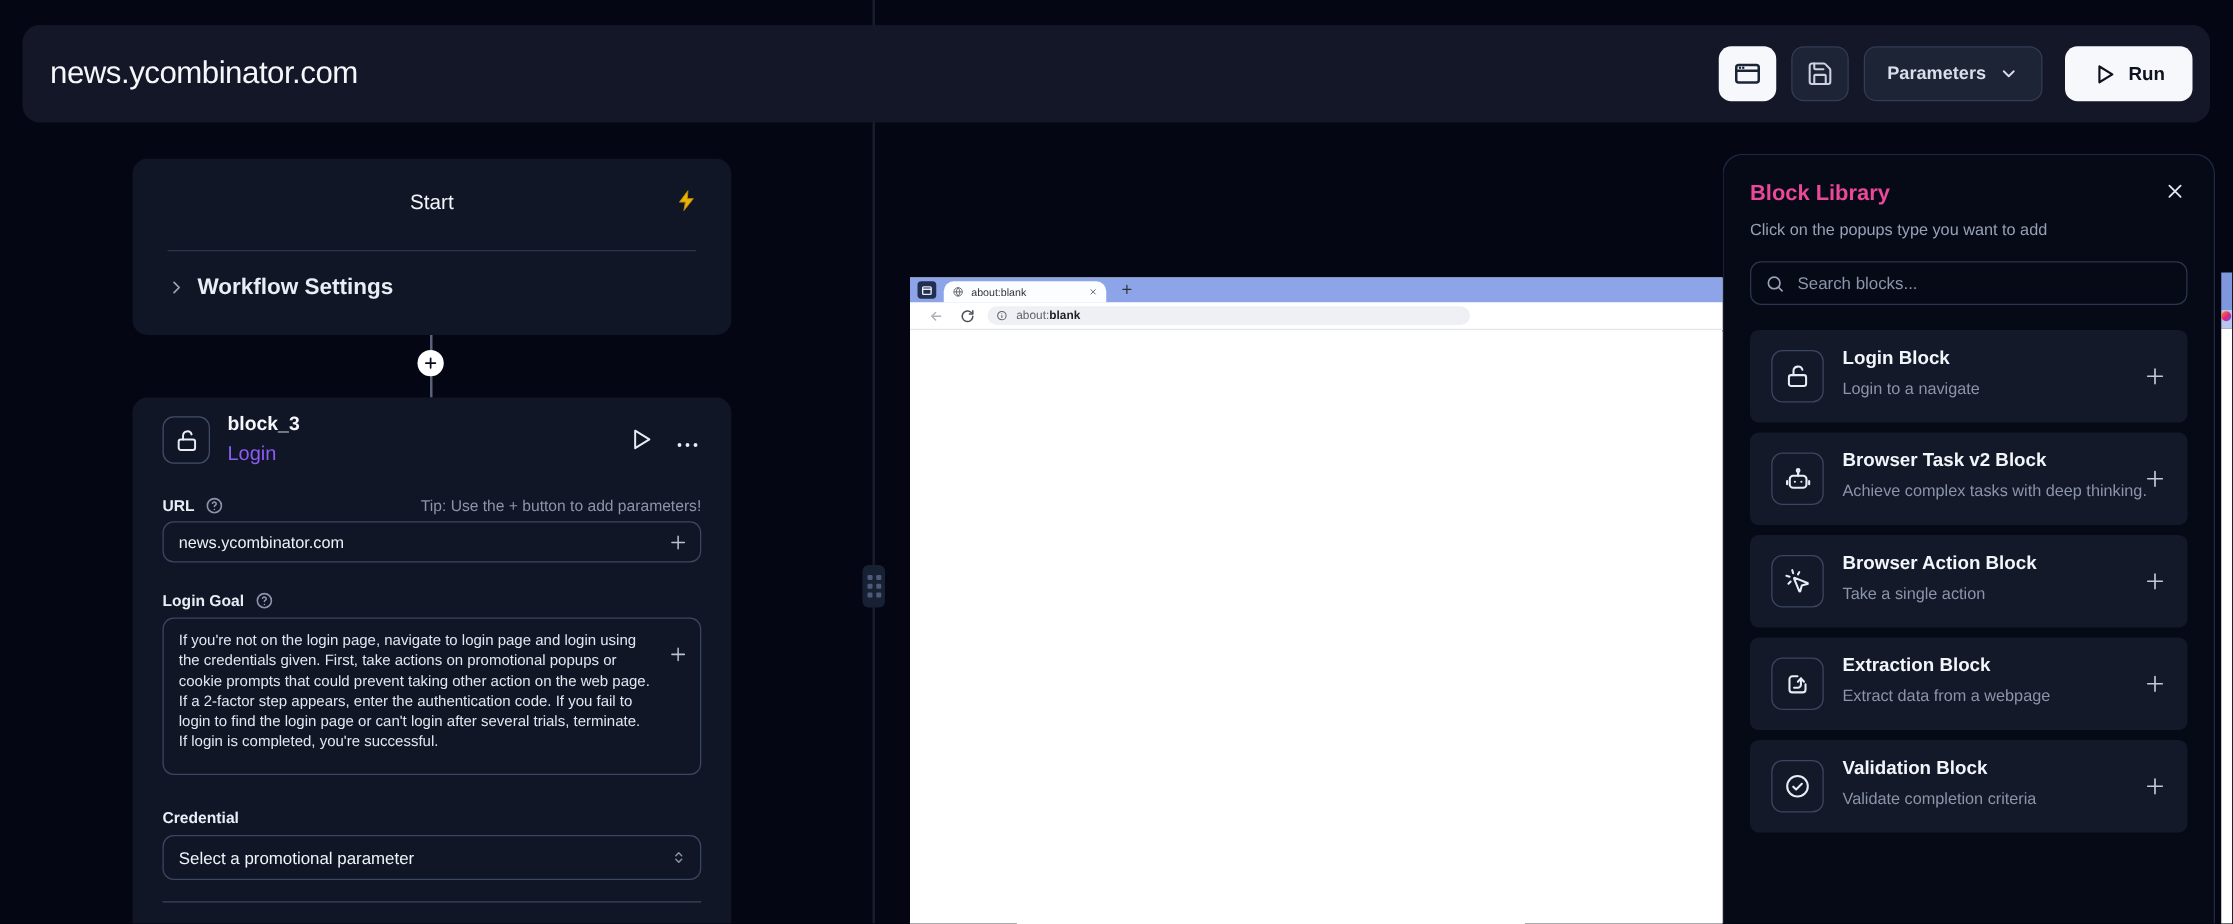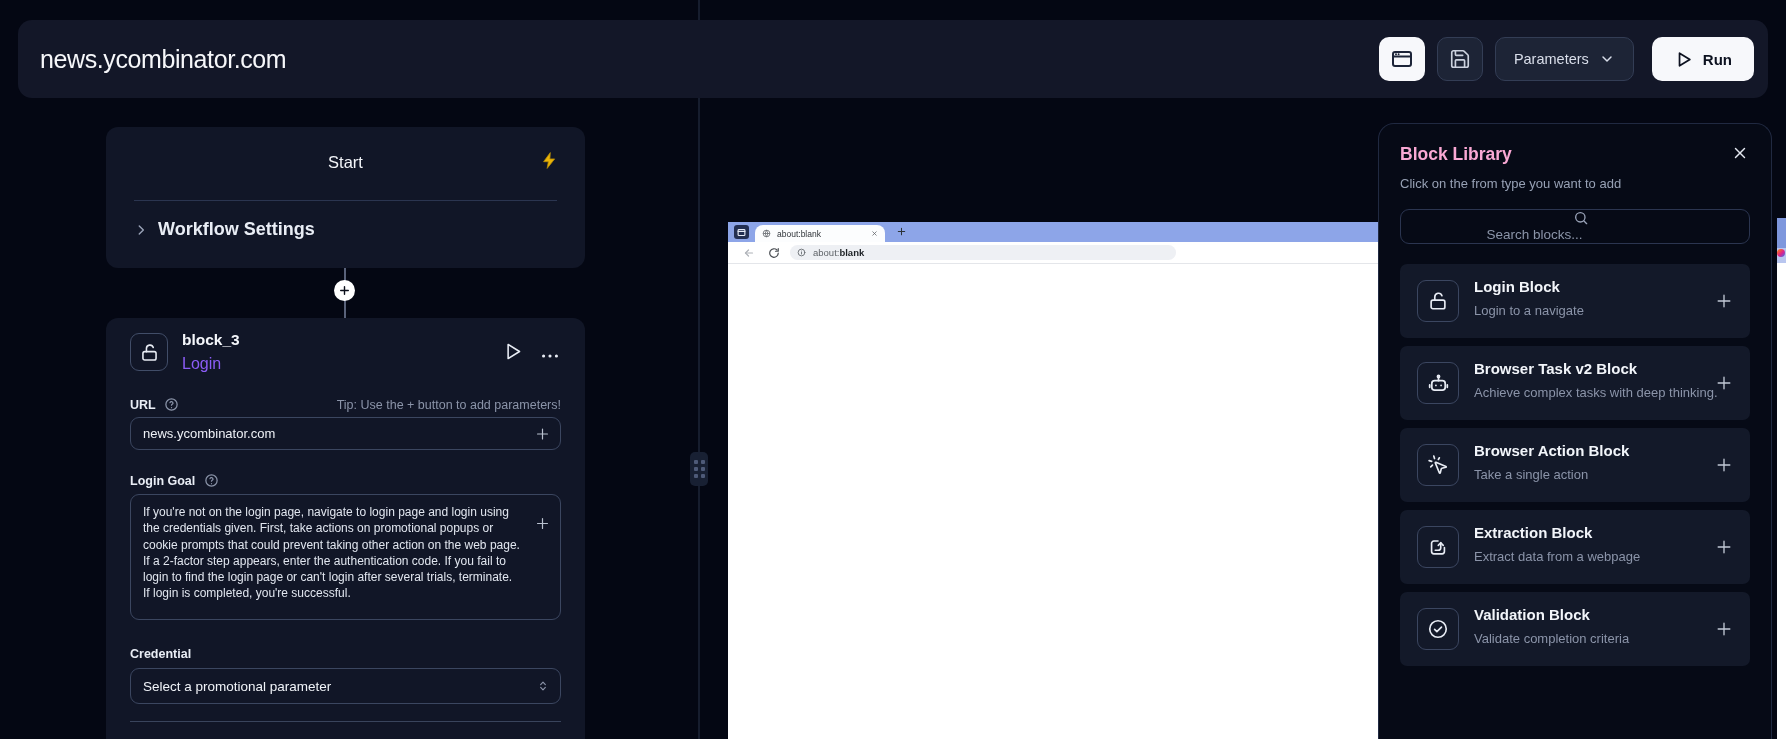--- a/index.html
+++ b/index.html
@@ -9,21 +9,21 @@
   svg{display:block;}
 
   
   #vdivider{left:698px;top:0;width:2px;height:739px;background:#161d2e;}
   #header{left:18px;top:20px;width:1750px;height:78px;background:#131728;border-radius:14px;z-index:5;}
   #header .title{position:absolute;left:22px;top:50%;transform:translateY(-50%);color:#f6f7fa;font-size:25px;font-weight:500;letter-spacing:-0.4px;}
   #hdr-controls{position:absolute;right:14px;top:50%;transform:translateY(-50%);display:flex;align-items:center;gap:12px;}
   .icon-btn{width:46px;height:44px;border-radius:10px;display:flex;align-items:center;justify-content:center;cursor:pointer;}
   .icon-btn.white{background:#f7f8fb;color:#1c2438;}
   .icon-btn.dark{background:#1d2436;border:1px solid #333d55;color:#ccd2df;}
-  #params-btn{height:44px;padding:0 18px;border-radius:10px;background:#1d2436;border:1px solid #333d55;color:#d9deea;display:flex;align-items:center;gap:10px;font-size:14.5px;font-weight:400;cursor:pointer;}
+  #params-btn{height:44px;padding:0 18px;border-radius:10px;background:#1d2436;border:1px solid #333d55;color:#d9deea;display:flex;align-items:center;gap:10px;font-size:14.5px;font-weight:700;cursor:pointer;}
   #run-btn{height:44px;padding:0 22px;margin-left:6px;border-radius:10px;background:#f7f8fb;color:#0d1220;display:flex;align-items:center;gap:10px;font-size:15px;font-weight:700;cursor:pointer;}
 
   
   .card{background:#111627;border-radius:12px;}
   #start-card{left:106px;top:127px;width:479px;height:141px;}
   #start-card .start-title{position:absolute;left:0;right:0;top:26px;text-align:center;color:#f3f5f9;font-size:16.5px;font-weight:500;}
   #start-card .bolt{position:absolute;right:26px;top:24px;color:#eab308;}
   #start-card .divider{position:absolute;left:28px;right:28px;top:73px;height:1px;background:#2b3550;}
   #wf-settings{position:absolute;left:28px;top:92px;display:flex;align-items:center;gap:10px;color:#9aa3b8;cursor:pointer;}
   #wf-settings .lbl{color:#e9edf5;font-size:18px;font-weight:700;}
@@ -73,24 +73,24 @@
   #back-ic{position:absolute;left:15px;top:5px;color:#aeb2b8;cursor:pointer;}
   #reload-ic{position:absolute;left:40px;top:5px;color:#4b4f54;cursor:pointer;}
   #addr-pill{position:absolute;left:62px;top:3px;width:386px;height:15px;background:#eef0f4;border-radius:8px;display:flex;align-items:center;cursor:text;}
   #addr-pill .info{margin-left:7px;color:#5f6368;}
   #addr-pill .addr{margin-left:7px;font-size:9.5px;color:#5f6368;}
   #addr-pill .addr b{color:#1d2125;font-weight:700;}
   #page-white{position:absolute;left:0;top:43px;right:0;bottom:0;background:#ffffff;}
 
   
   #panel{left:1378px;top:123px;width:394px;height:616px;background:#060a16;border:1px solid #202941;border-bottom:none;border-radius:16px 16px 0 0;overflow:hidden;z-index:4;}
-  #panel .p-title{position:absolute;left:21px;top:20px;color:#f9a8d4;font-size:17.5px;font-weight:700;}
+  #panel .p-title{position:absolute;left:21px;top:20px;color:#ec4899;font-size:17.5px;font-weight:700;}
   #panel-close{position:absolute;right:22px;top:20px;color:#e4e8f0;cursor:pointer;}
   #panel .p-sub{position:absolute;left:21px;top:52px;color:#97a1b5;font-size:13px;}
-  #search-wrap{position:absolute;left:21px;right:21px;top:85px;height:35px;border:1px solid #2b3550;border-radius:9px;display:flex;align-items:center;flex-direction:column;}
+  #search-wrap{position:absolute;left:21px;right:21px;top:85px;height:35px;border:1px solid #2b3550;border-radius:9px;display:flex;align-items:center;}
   #search-wrap .mag{margin-left:11px;color:#9aa3b8;}
   #search-input{flex:1;background:transparent;border:none;outline:none;color:#e8ecf4;font-size:13.5px;padding:0 10px;}
   #search-input::placeholder{color:#8b95a9;}
   #rows{position:absolute;left:21px;right:21px;top:140px;display:flex;flex-direction:column;gap:8px;}
   .brow{position:relative;height:74px;background:#131929;border-radius:7px;cursor:pointer;flex:none;text-align:center;}
   .brow .bicon{position:absolute;left:17px;top:16px;width:42px;height:42px;border:1px solid #3b4660;border-radius:9px;display:flex;align-items:center;justify-content:center;color:#e8ecf4;}
   .brow .bname{position:absolute;left:74px;top:14px;color:#f2f5fa;font-size:15px;font-weight:600;}
   .brow .bdesc{position:absolute;left:74px;top:39px;color:#8b94a9;font-size:13px;}
   .brow .badd{position:absolute;right:16px;top:50%;transform:translateY(-50%);color:#c2c9d6;cursor:pointer;}
 
@@ -316,21 +316,21 @@
     <div id="page-white"></div>
   </div>
 
   <div id="panel" class="abs">
     <div class="p-title">Block Library</div>
     <div id="panel-close">
       <svg width="18" height="18" viewBox="0 0 24 24" fill="none" stroke="currentColor" stroke-width="1.9" stroke-linecap="round">
           <path d="M18 6 6 18M6 6l12 12"></path>
         </svg>
     </div>
-    <div class="p-sub">Click on the from type you want to add</div>
+    <div class="p-sub">Click on the popups type you want to add</div>
     <div id="search-wrap">
       <span class="mag">
         <svg width="16" height="16" viewBox="0 0 24 24" fill="none" stroke="currentColor" stroke-width="2" stroke-linecap="round">
             <circle cx="11" cy="11" r="7"></circle>
             <path d="m20.5 20.5-4-4"></path>
           </svg>
       </span>
       <input id="search-input" placeholder="Search blocks..." style="">
     </div>
     <div id="rows">

